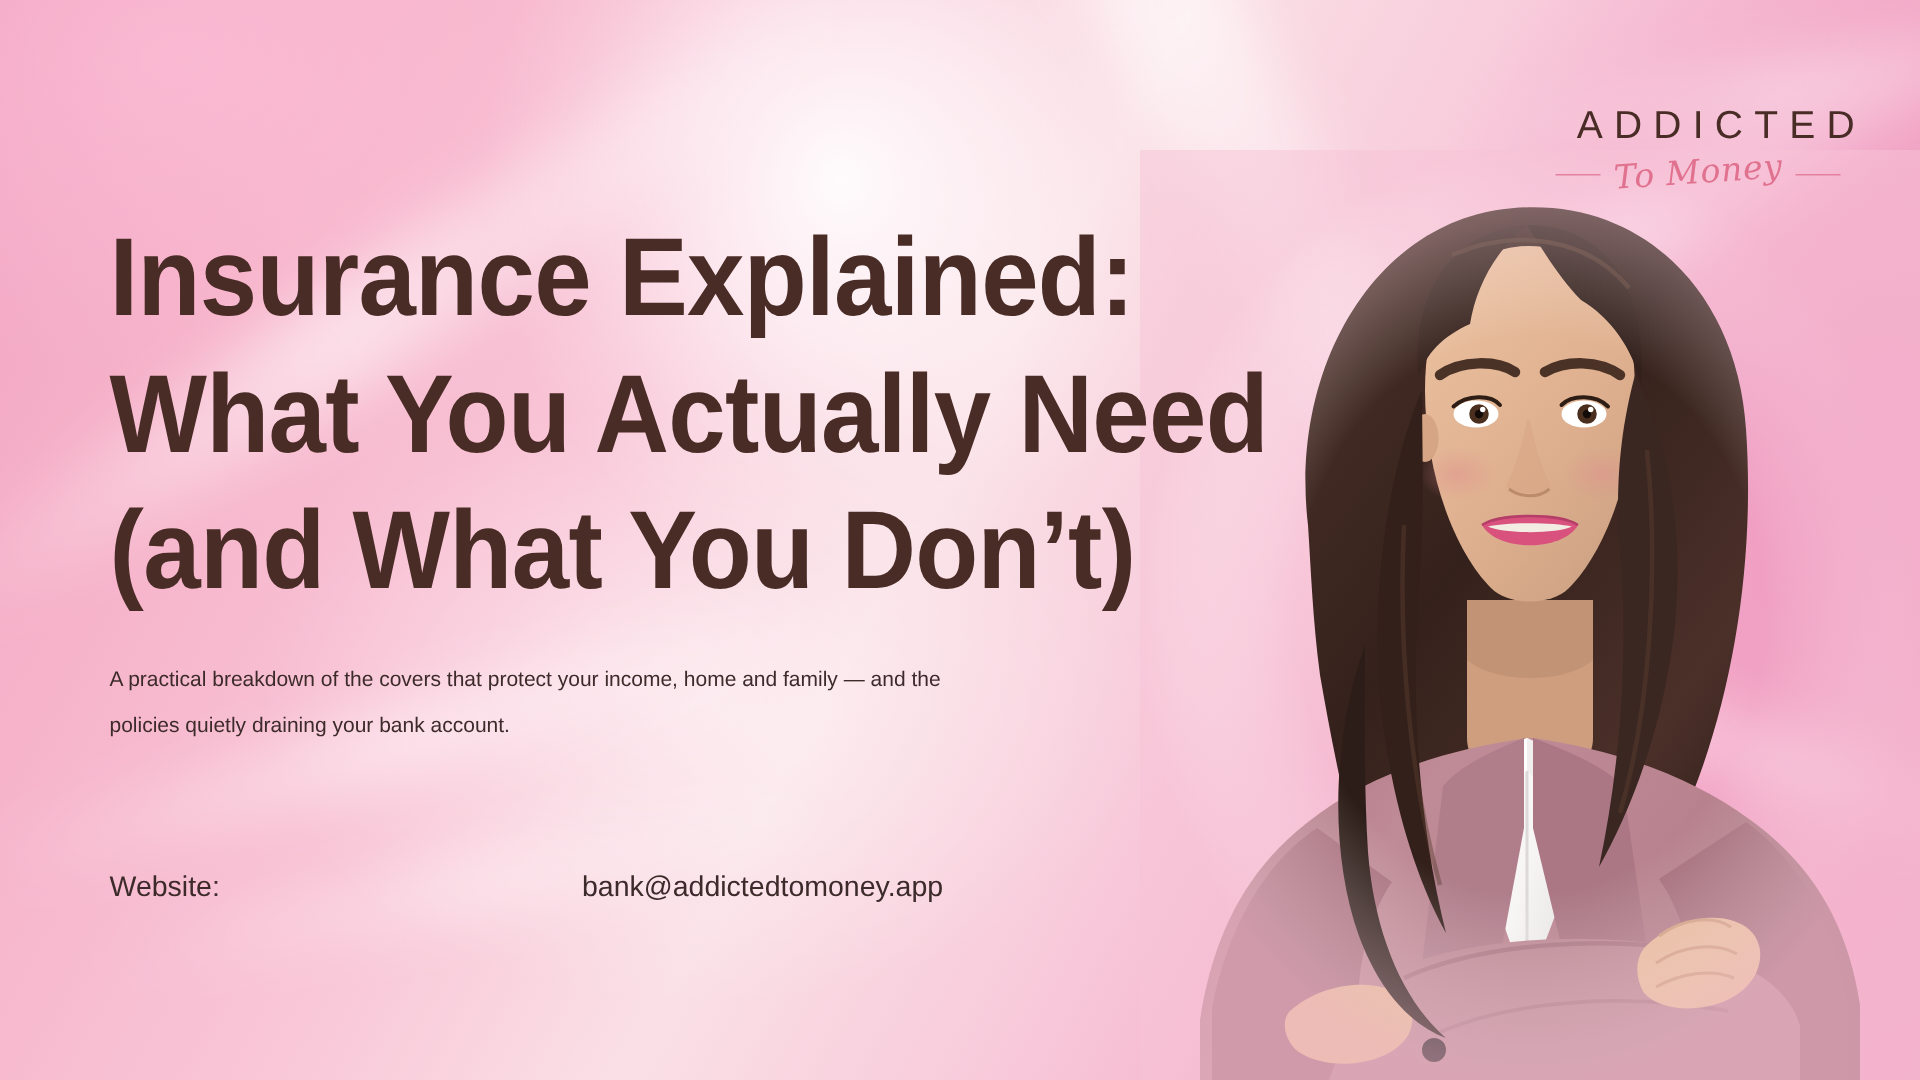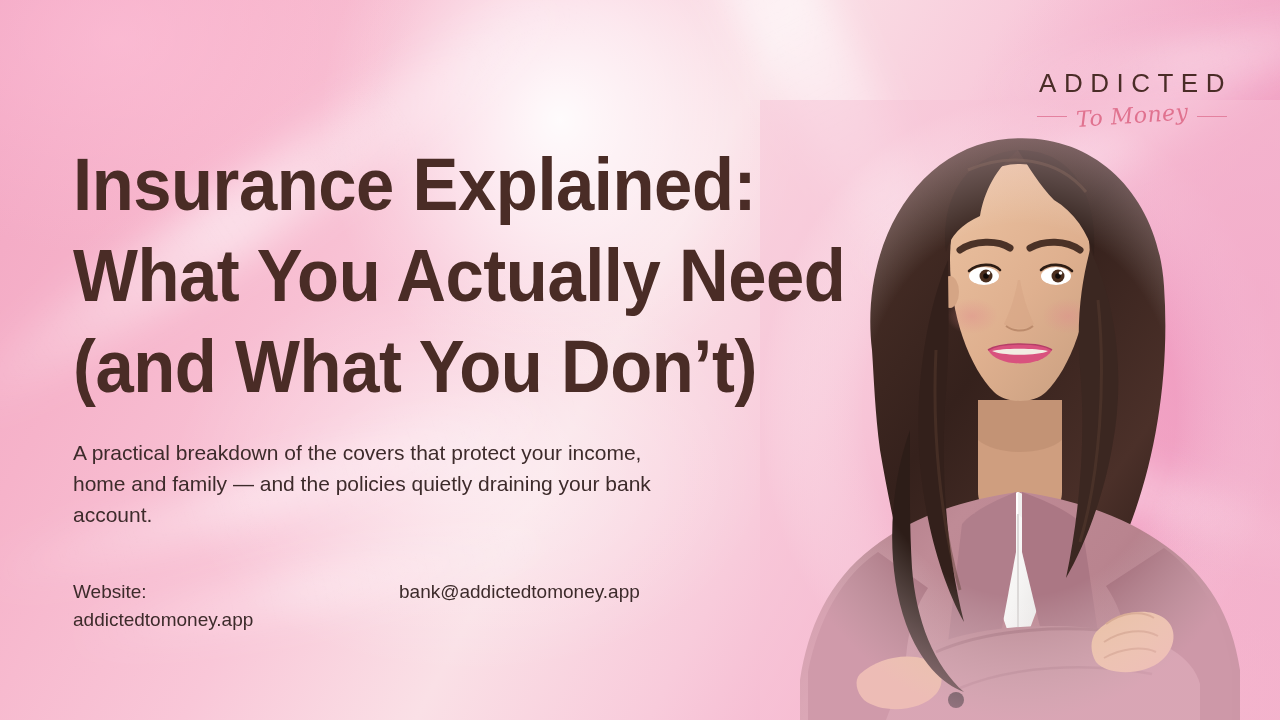--- a/index.html
+++ b/index.html
@@ -119,21 +119,21 @@
     left:980px; top:40px;
     transform:rotate(-10deg);
     background:linear-gradient(90deg, rgba(255,255,255,0) 0%, rgba(255,255,255,.40) 50%, rgba(255,255,255,0) 100%);
   }
 
   
   #logo {
     position:absolute;
     right:36px; top:70px;
     width:224px;
-    text-align:center;
+    text-align:right;
     z-index:6;
   }
   #logo .wordmark {
     font-size:26px;
     font-weight:400;
     letter-spacing:7.5px;
     color:#4a2c27;
     line-height:1;
     padding-left:7px;
     white-space:nowrap;
@@ -183,30 +183,30 @@
     transform-origin:left top;
     white-space:nowrap;
   }
   #headline .hl-line { display:block; }
 
   #subtitle {
     position:absolute;
     top:437px; left:0;
     width:600px;
     color:#3d2b2b;
-    font-size:21px;
+    font-size:14px;
     line-height:31px;
     font-weight:400;
   }
 
   #contact {
     position:absolute;
     top:578px; left:0;
     display:flex;
-    gap:12px;
+    gap:1px;
   }
   .contact-col { color:#3d2b2b; font-size:19px; line-height:28px; }
   .contact-col.website { width:314px; }
   .contact-label { display:block; }
   .contact-value { display:block; }
 
   
   #portrait {
     position:absolute;
     right:0; bottom:0;
@@ -359,21 +359,20 @@
       <span class="hl-line">Insurance Explained:</span>
       <span class="hl-line">What You Actually Need</span>
       <span class="hl-line">(and What You Don’t)</span>
     </h1>
 
     <p id="subtitle">A practical breakdown of the covers that protect your income, home and family — and the policies quietly draining your bank account.</p>
 
     <div id="contact">
       <div class="contact-col website">
         <span class="contact-label">Website:</span>
-        <span class="contact-value">addictedtomoney.app</span>
       </div>
       <div class="contact-col email">
         <span class="contact-value">bank@addictedtomoney.app</span>
       </div>
     </div>
 
   </div>
 
 </div>
 

